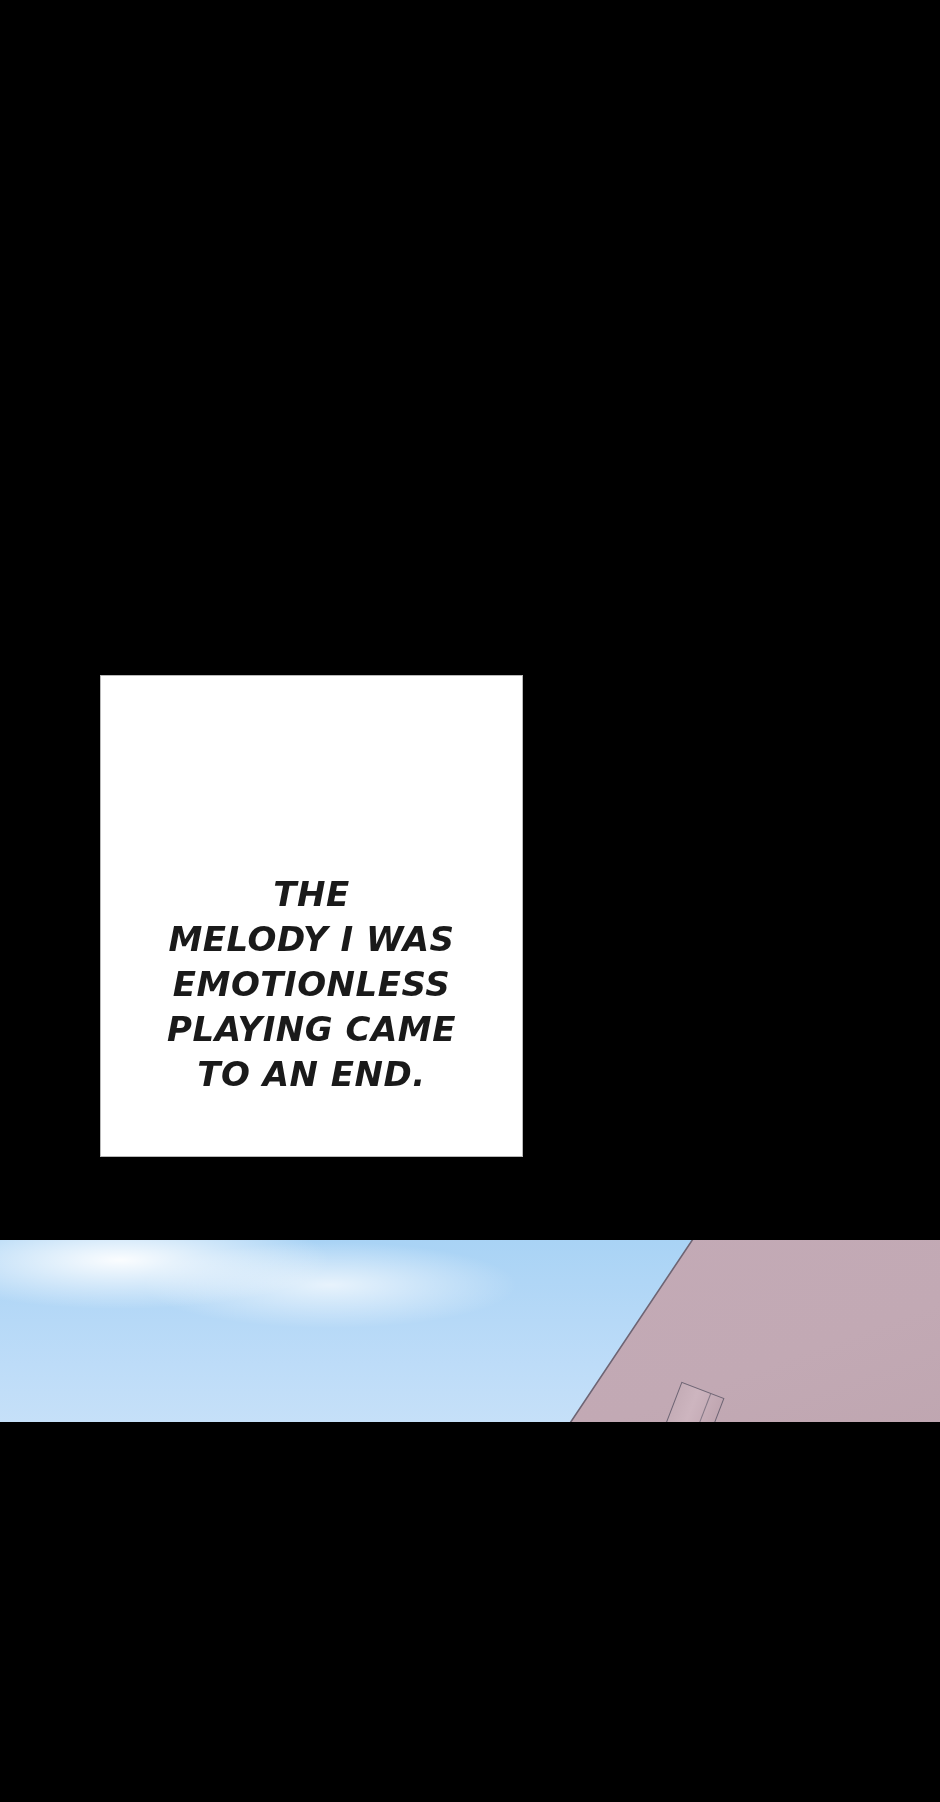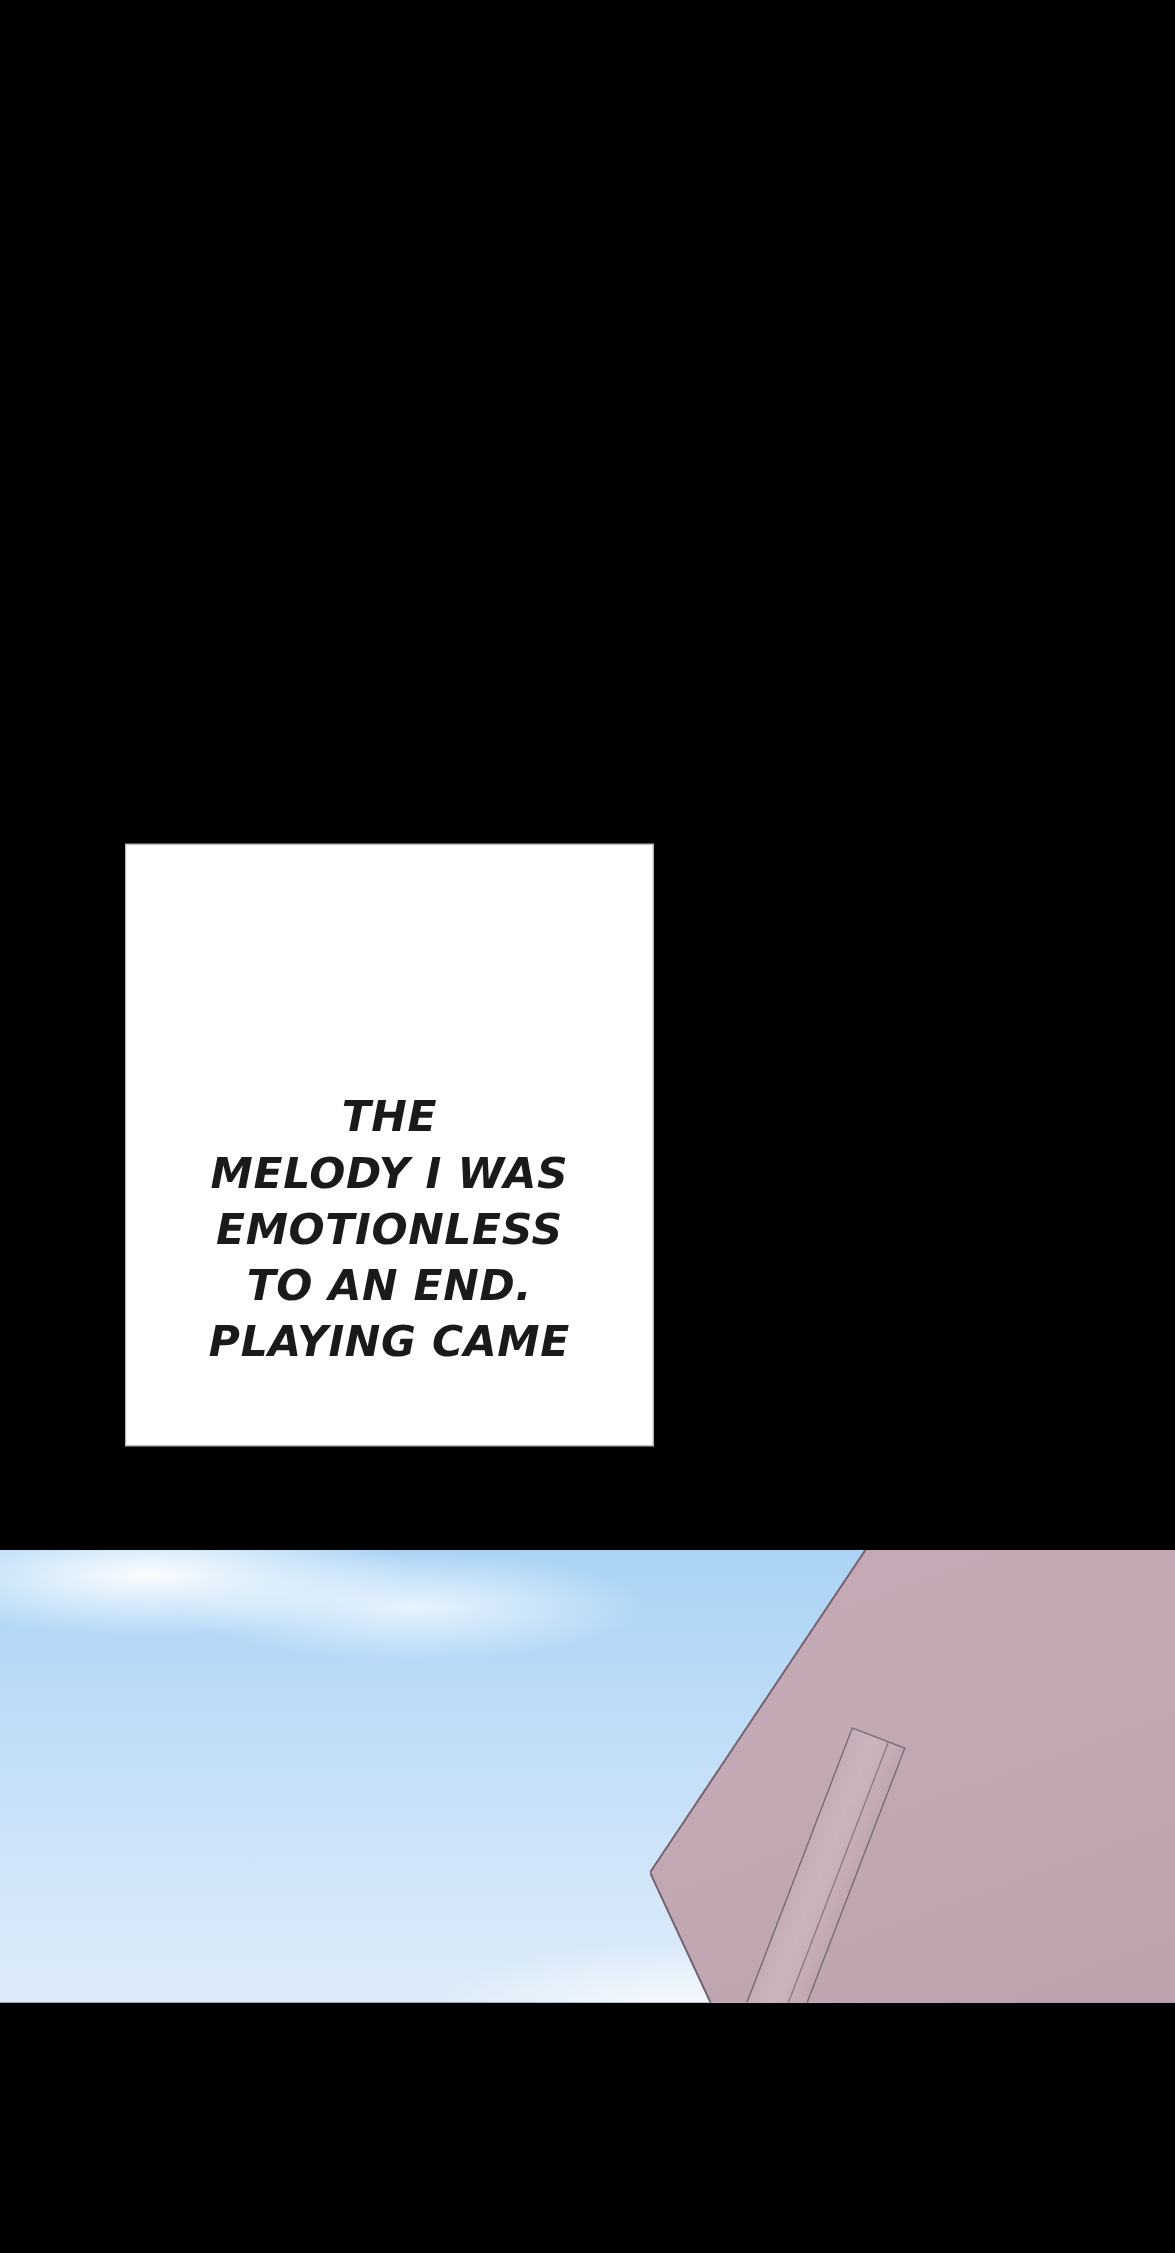--- a/index.html
+++ b/index.html
@@ -10,22 +10,22 @@
   body {
     width: 940px;
     height: 1802px;
     overflow: hidden;
     font-family: "DejaVu Sans", sans-serif;
   }
 
   #page {
     position: relative;
     width: 940px;
-    height: 1602px;
-    background: #c4b5fd;
+    height: 1422px;
+    background: #7f1d1d;
     overflow: hidden;
   }
 
   
   .panel-black {
     position: absolute;
     left: 0;
     top: 0;
     width: 940px;
     height: 1240px;
@@ -184,22 +184,22 @@
 
 <div id="page">
 
   <div class="panel-black"></div>
 
   <div class="caption-box">
     <div class="caption-text">
       <span class="caption-line">THE</span>
       <span class="caption-line">MELODY I WAS</span>
       <span class="caption-line">EMOTIONLESS</span>
+      <span class="caption-line">PLAYING CAME</span>
       <span class="caption-line">TO AN END.</span>
-      <span class="caption-line">PLAYING CAME</span>
     </div>
   </div>
 
   <div class="panel-illustration">
 
     <div class="sky"></div>
 
     <div class="foliage"></div>
 
     <div class="roof-plane"></div>

